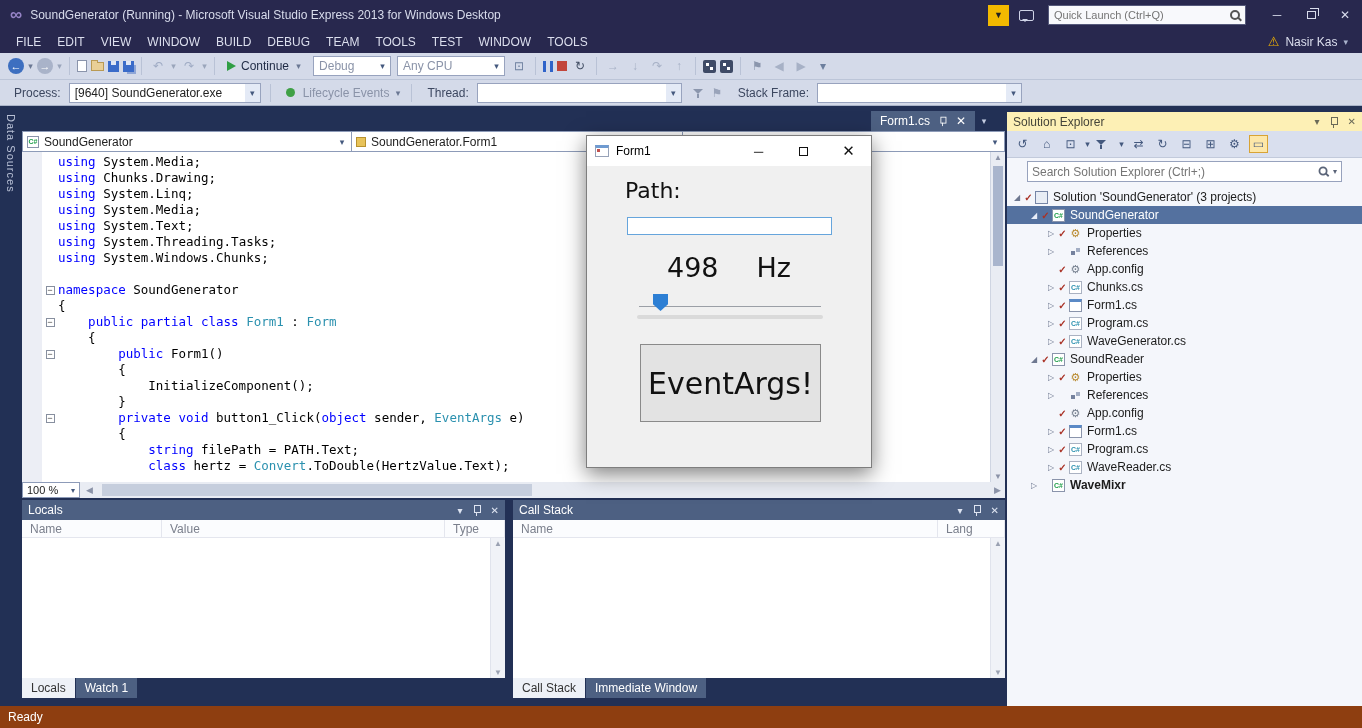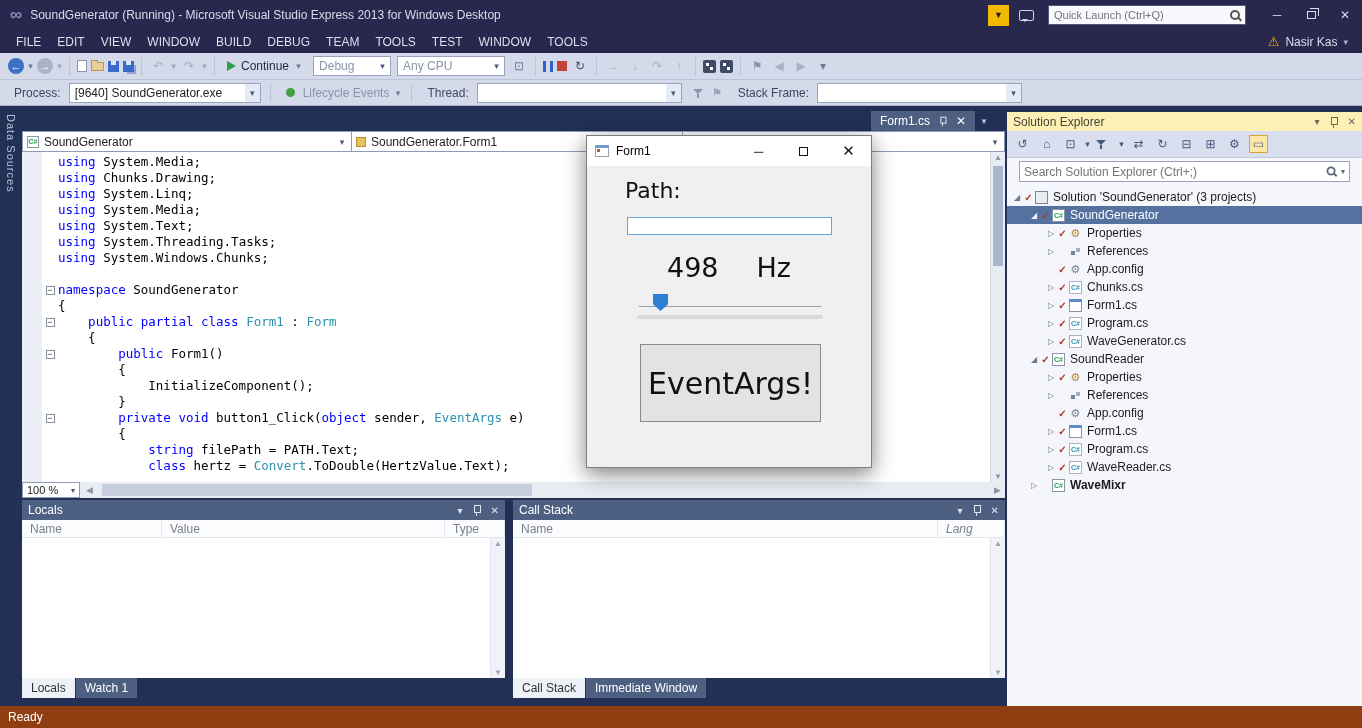--- a/index.html
+++ b/index.html
@@ -126,21 +126,21 @@
 .panel-tab.active{background:#eef1f7;color:#333}
 
 
 .solexp{position:absolute;left:1007px;top:6px;width:355px;height:594px;display:flex;flex-direction:column;background:#f4f6fb}
 .se-header{height:19px;background:#fdf0b5;display:flex;align-items:center;font-size:12px;color:#45453a;padding:0 6px;flex:none}
 .se-header .ph-icons{color:#6a6a58}
 .se-toolbar{height:27px;background:#d9dfee;border-bottom:1px solid #c2cadb;display:flex;align-items:center;padding:0 4px;gap:1px;flex:none}
 .se-toolbar .tb-icon{color:#44597e;width:19px}
 .se-toolbar .i-funnel::before{border-top-color:#44597e}
 .se-toolbar .i-funnel::after{background:#44597e}
-.se-search{height:27px;display:flex;align-items:flex-end;padding:3px 12px;background:#f4f6fb;flex:none}
+.se-search{height:27px;display:flex;align-items:flex-end;padding:3px 20px;background:#f4f6fb;flex:none}
 .se-search-box{flex:1;height:21px;background:#fff;border:1px solid #97a2bd;display:flex;align-items:center;padding:0 4px;gap:3px}
 .se-search-box input{border:none;outline:none;flex:1;font-size:12px;color:#333;background:transparent;font-family:"Liberation Sans",sans-serif}
 .se-search-box .i-mag{color:#5a6478;transform:scale(.9)}
 .se-search-box .caret{font-size:8px;color:#5a6478}
 .se-tree{flex:1;overflow:hidden;padding-top:3px}
 .tree-row{height:18px;display:flex;align-items:center;font-size:12px;color:#1c1c1c}
 .tree-row.selected{background:#54719f;color:#fff}
 .tree-arrow{width:12px;font-size:8px;color:#6e7890;text-align:center;flex:none}
 .tree-row.selected .tree-arrow{color:#e8edf8}
 .tree-check{width:11px;color:#a93226;font-size:10px;font-weight:bold;text-align:center;flex:none}
@@ -468,21 +468,21 @@
       <div class="panel-header">
         <span>Call Stack</span>
         <span class="ph-icons">
           <span>▾</span>
           <span class="i-pin"></span>
           <span>✕</span>
         </span>
       </div>
       <div class="grid-header">
           <span class="grid-col" style="width: 425px;">Name</span>
-          <span class="grid-col" style="flex: 1 1 0%; font-style: italic;">Lang</span>
+          <span class="grid-col" style="flex: 1 1 0%;">Lang</span>
         </div>
       <div class="panel-body">
         <span class="pb-scroll">
           <span class="arr" style="top:1px">▲</span>
           <span class="arr" style="bottom:1px">▼</span>
         </span>
       </div>
       <div class="panel-tabs">
           <span class="panel-tab active">Call Stack</span>
           <span class="panel-tab">Immediate Window</span>

